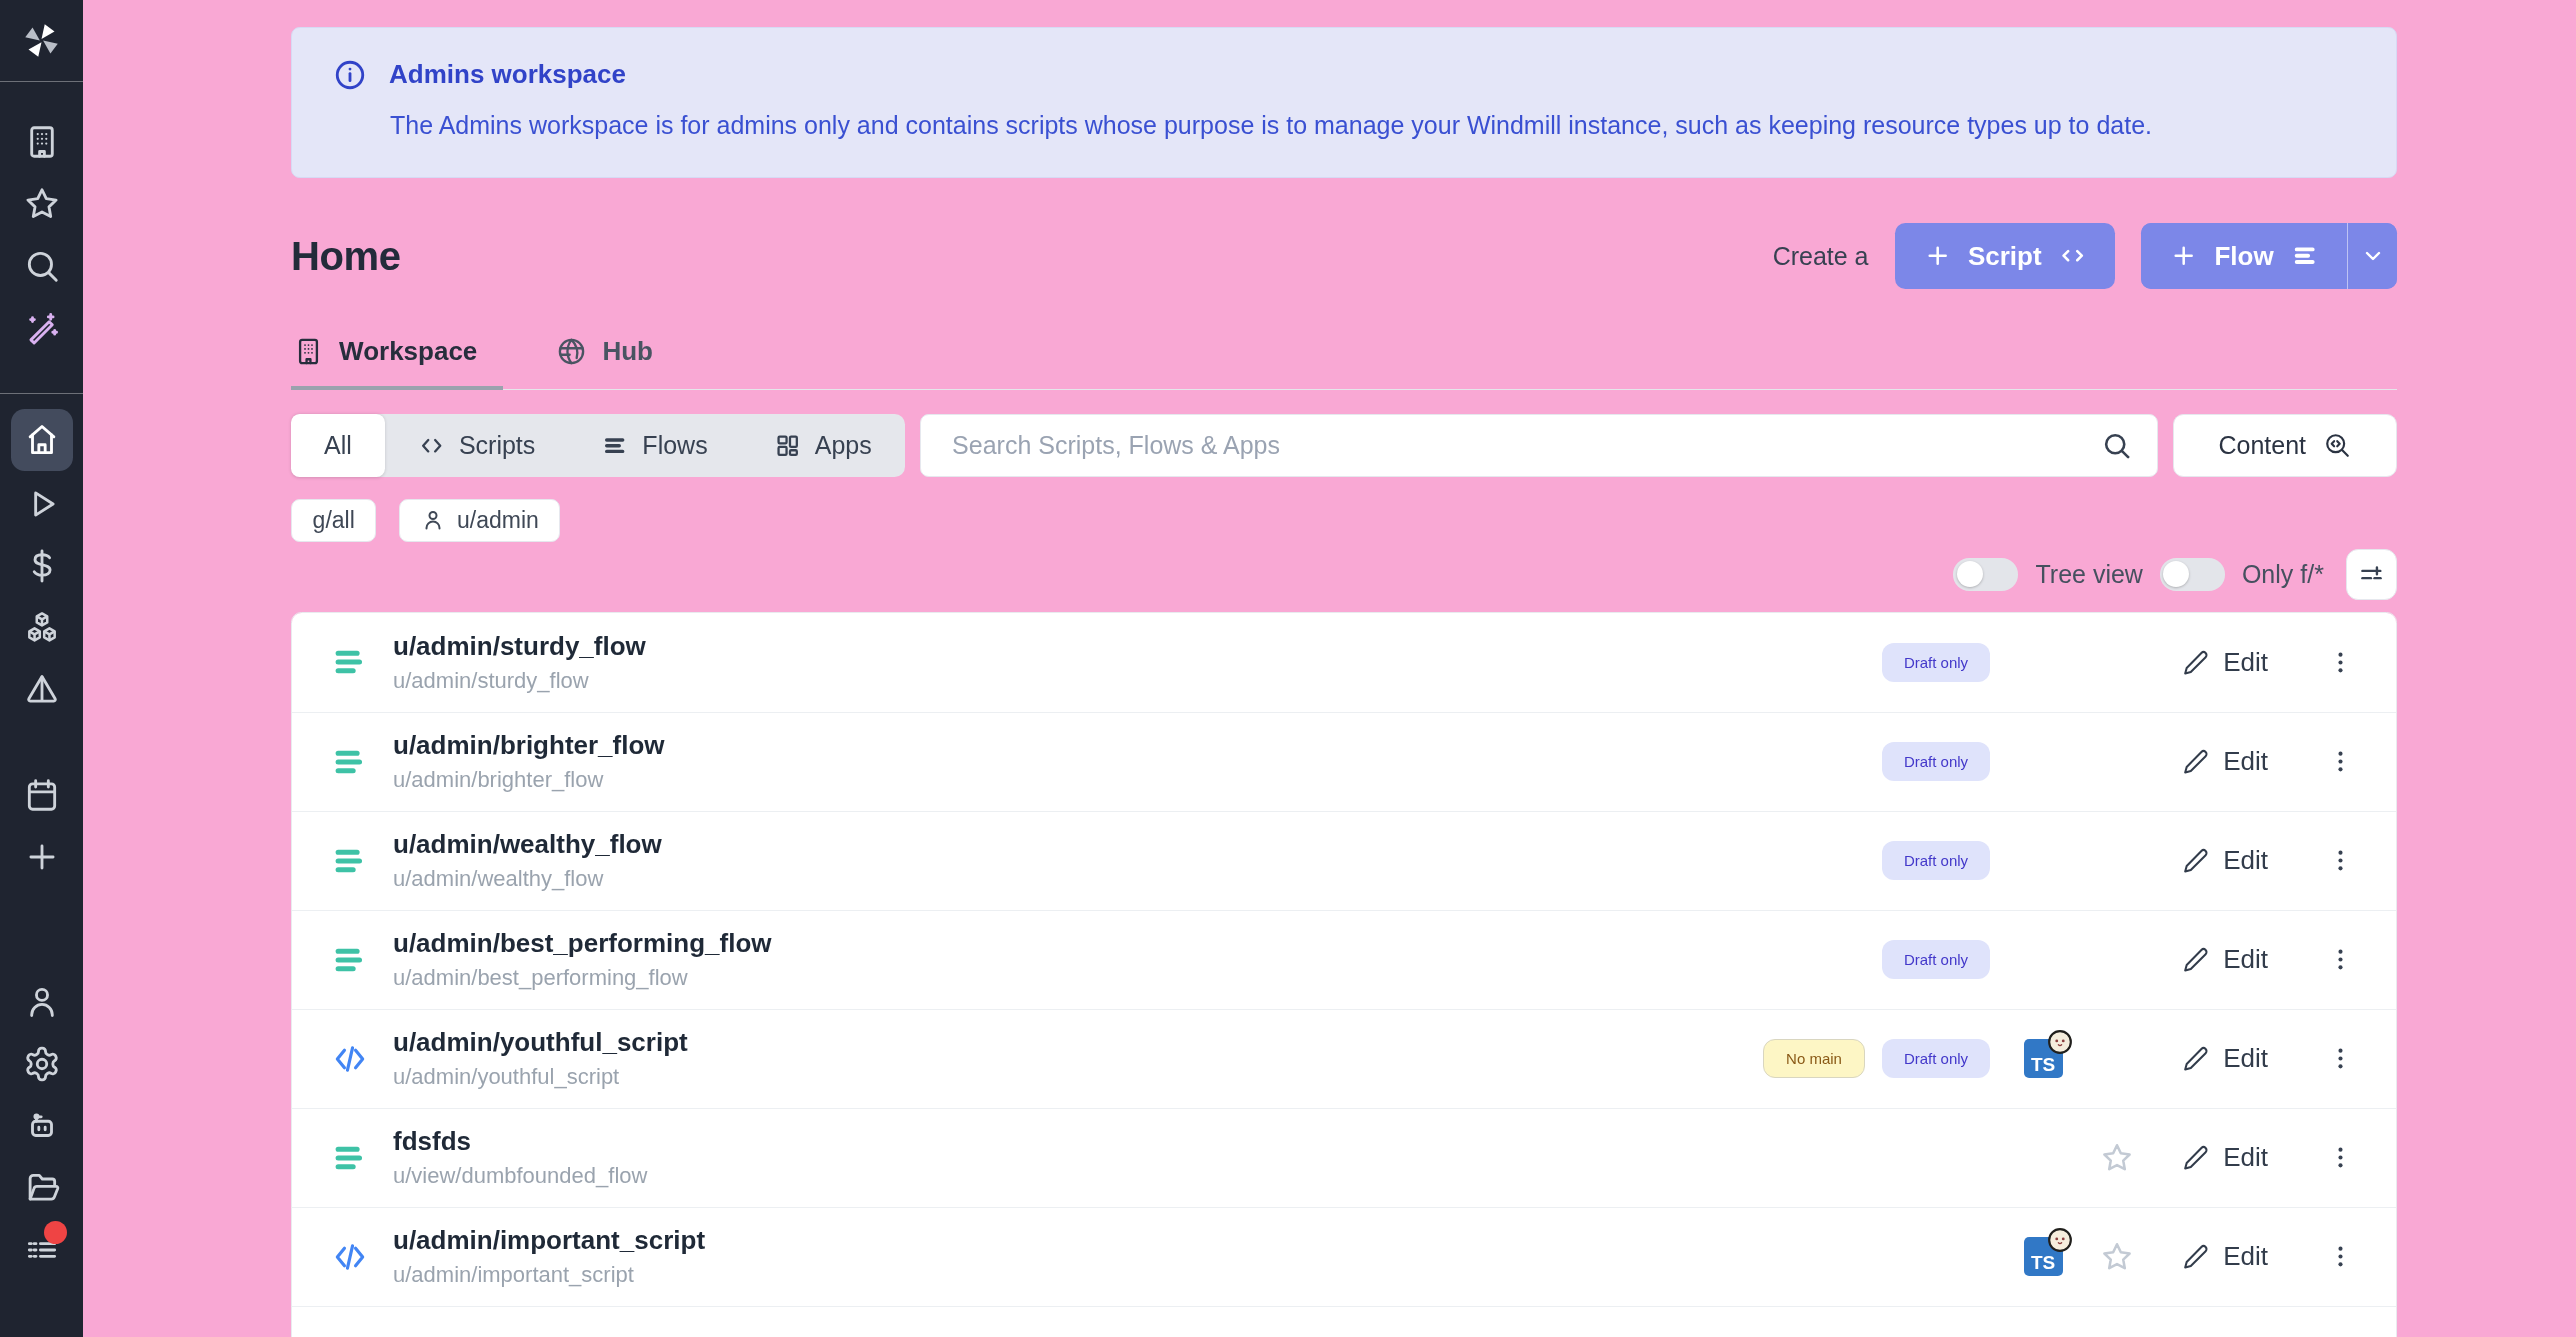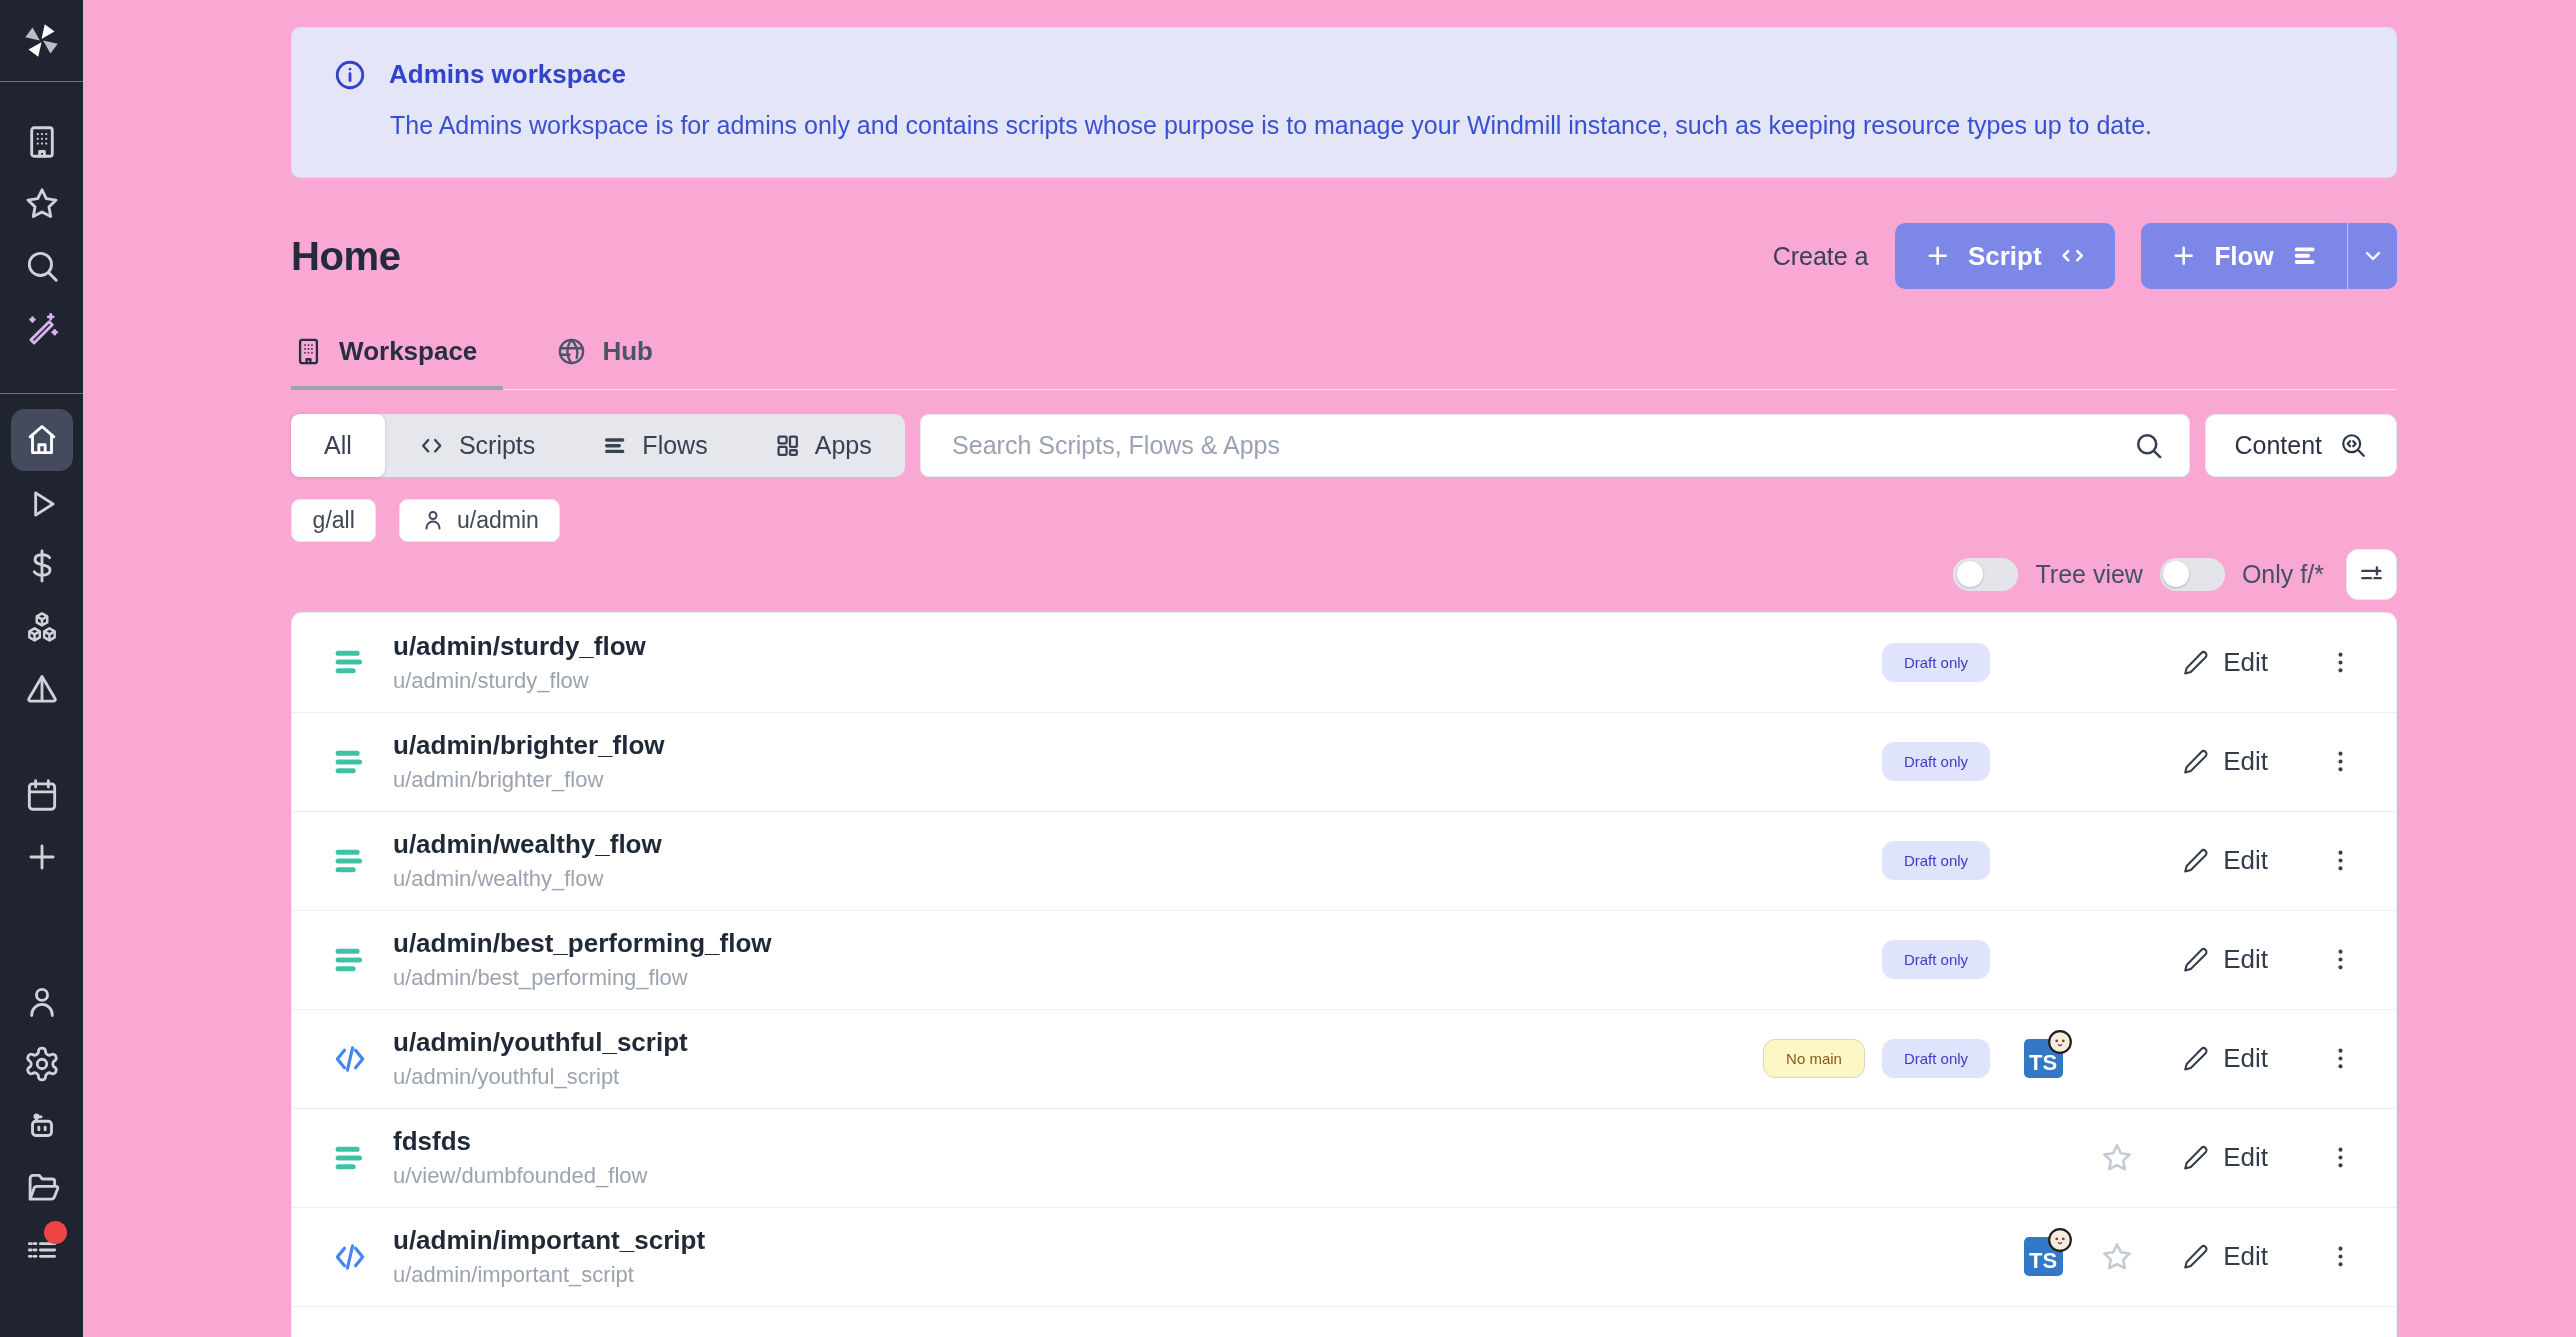--- a/index.html
+++ b/index.html
@@ -57,21 +57,21 @@
 
   .controls-row{margin-top:24px;display:flex;align-items:center;height:63px;}
   .seg{display:flex;align-items:stretch;background:#e5e7ec;border-radius:10.3px;height:63px;flex-shrink:0;}
   .seg-item{display:flex;align-items:center;gap:13.7px;padding:0 33px;font-size:25px;color:#374151;background:none;border:none;cursor:pointer;font-family:inherit;border-radius:10.3px;}
   .seg-item svg{width:27.4px;height:27.4px;}
   .seg-item.active{background:#fff;border-radius:8.6px;box-shadow:0 0.9px 3.4px rgba(0,0,0,.15);font-weight:500;}
   .search-wrap{flex:1;margin-left:15.4px;position:relative;height:63px;}
   .search-input{width:100%;height:63px;border:0.9px solid #e6e8ee;border-radius:8.6px;padding:0 77px 0 31px;font-size:25px;font-family:inherit;color:#1f2937;outline:none;}
   .search-input::placeholder{color:#9aa3b2;}
   .search-wrap .search-icon{position:absolute;right:26px;top:16.3px;width:31px;height:31px;color:#374151;cursor:pointer;}
-  .content-btn{margin-left:15.4px;height:63px;display:flex;align-items:center;gap:17px;border:0.9px solid #e6e8ee;background:#fff;border-radius:10.3px;padding:0 28px;font-size:25px;color:#2b3342;cursor:pointer;font-family:inherit;flex-shrink:0;}
+  .content-btn{margin-left:15.4px;height:63px;display:flex;align-items:center;gap:17px;border:0.9px solid #e6e8ee;background:#fff;border-radius:10.3px;padding:0 44px;font-size:25px;color:#2b3342;cursor:pointer;font-family:inherit;flex-shrink:0;}
   .content-btn svg{width:29px;height:29px;}
 
   .chips-row{margin-top:22px;display:flex;gap:23px;}
   .chip{height:43px;display:flex;align-items:center;gap:12px;border:0.9px solid #e6e8ee;border-radius:8.6px;padding:0 20.6px;font-size:23px;color:#3f4856;background:#fff;cursor:pointer;font-family:inherit;}
   .chip svg{width:24px;height:24px;}
 
   .toggles-row{margin-top:8.6px;display:flex;justify-content:flex-end;align-items:center;gap:17px;height:48px;}
   .toggle{width:65px;height:33px;border-radius:16.3px;background:#e3e5ea;position:relative;border:none;cursor:pointer;flex-shrink:0;}
   .toggle .knob{position:absolute;left:3.4px;top:3.4px;width:26px;height:26px;border-radius:50%;background:#fff;box-shadow:0 0.9px 2.6px rgba(0,0,0,.25);}
   .toggle-label{font-size:25px;color:#46505f;}
@@ -86,21 +86,21 @@
   .row-icon.script{color:var(--script-icon);}
   .row-names{display:flex;flex-direction:column;gap:6px;}
   .row-title{font-size:26px;font-weight:bold;color:#1f2937;}
   .row-path{font-size:22px;color:#9aa3ae;}
   .row-right{margin-left:auto;display:flex;align-items:center;}
   .row-badges{display:flex;gap:17px;margin-right:29px;}
   .badge{height:39px;display:flex;align-items:center;padding:0 22px;border-radius:12px;font-size:15px;font-weight:500;white-space:nowrap;}
   .badge-info{background:var(--badge-draft-bg);color:var(--badge-draft-text);}
   .badge-warn{background:var(--badge-warn-bg);color:var(--badge-warn-text);border:0.9px solid #d9d6c0;}
   .slot-lang{width:48px;margin-right:31px;display:flex;justify-content:center;flex-shrink:0;}
-  .ts-badge{position:relative;width:39px;height:39px;background:var(--ts-badge-bg);border-radius:5.1px;color:#fff;font-size:22px;font-weight:bold;display:flex;align-items:flex-end;justify-content:center;padding-bottom:2.6px;}
+  .ts-badge{position:relative;width:39px;height:39px;background:var(--ts-badge-bg);border-radius:5.1px;color:#fff;font-size:19px;font-weight:bold;display:flex;align-items:flex-end;justify-content:center;padding-bottom:2.6px;}
   .ts-badge .bun{position:absolute;top:-10.3px;right:-10.3px;width:26px;height:26px;}
   .slot-star{width:38px;margin-right:46px;display:flex;justify-content:center;flex-shrink:0;color:#c3cad4;}
   .slot-star svg{width:34px;height:34px;}
   .edit-btn{display:flex;align-items:center;gap:13.7px;background:none;border:none;font-size:26px;color:#323c4b;cursor:pointer;font-family:inherit;margin-right:55px;padding:0;}
   .edit-btn svg{width:27.4px;height:27.4px;}
   .kebab{width:34px;background:none;border:none;color:#374151;cursor:pointer;display:flex;justify-content:center;padding:0;}
   .kebab svg{width:29px;height:29px;}
   .invisible{visibility:hidden;}
 </style>
 </head>

